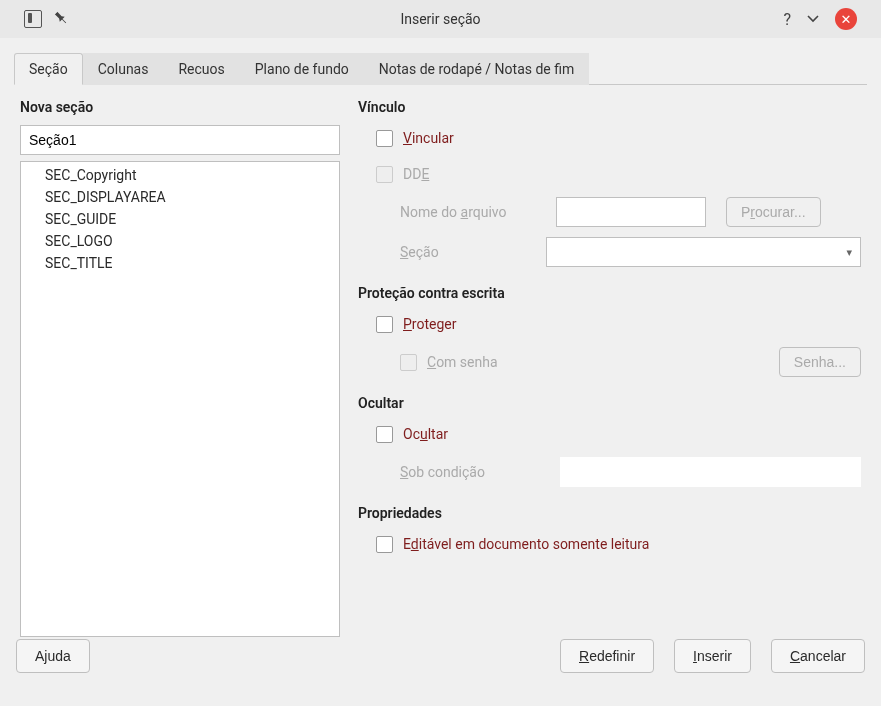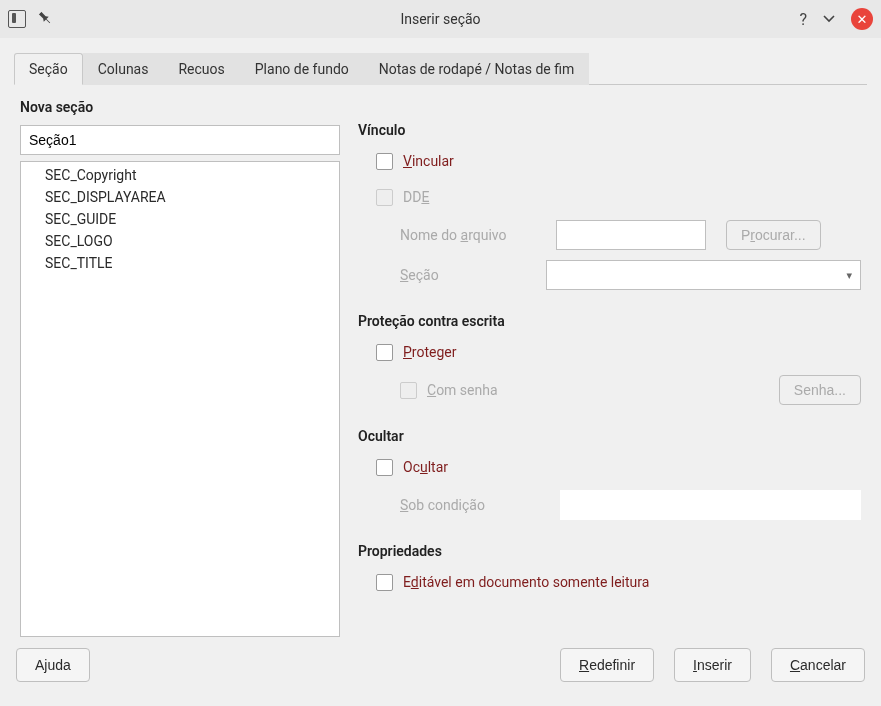--- a/index.html
+++ b/index.html
@@ -11,21 +11,21 @@
       width: 881px;
       height: 706px;
       overflow: hidden;
       position: relative;
     }
     .titlebar {
       height: 38px;
       background: #e8e8e8;
       display: flex;
       align-items: center;
-      padding: 0 8px;
+      padding: 0 24px;
       position: relative;
     }
     .title-left {
       display: flex;
       align-items: center;
       gap: 12px;
     }
     .app-icon {
       width: 18px;
       height: 18px;
@@ -138,21 +138,21 @@
       height: 476px;
       overflow-y: auto;
       padding: 2px 16px;
     }
     .list-item {
       padding: 3px 8px;
       font-size: 14px;
       cursor: pointer;
     }
 
-    .section { margin-bottom: 18px; margin-top: 23px; }
+    .section { margin-bottom: 18px; }
 
     .row {
       display: flex;
       align-items: center;
       margin-bottom: 10px;
       min-height: 26px;
     }
     .indent-1 { padding-left: 18px; }
     .indent-2 { padding-left: 42px; }
 
@@ -213,21 +213,21 @@
       background: #fff;
       height: 30px;
       flex: 1;
       border: 1px solid transparent;
     }
 
     .footer {
       position: absolute;
       left: 0;
       right: 0;
-      bottom: 8px;
+      bottom: 17px;
       padding: 16px;
       display: flex;
       align-items: flex-end;
     }
     .footer-right {
       margin-left: auto;
       display: flex;
       gap: 20px;
     }
     .footer .btn { padding: 8px 18px; }

